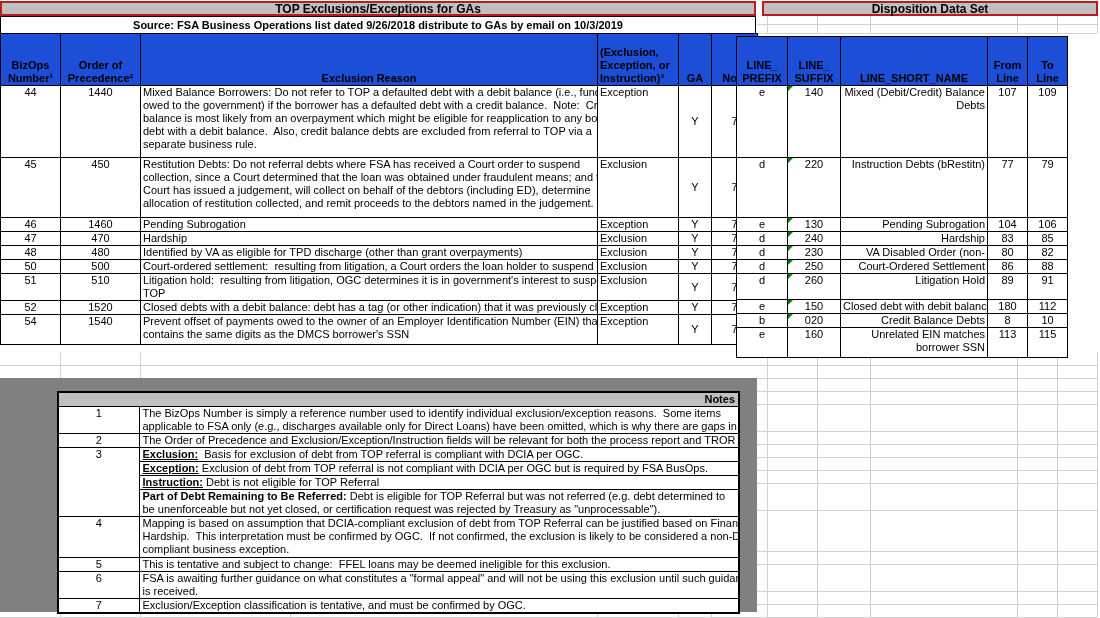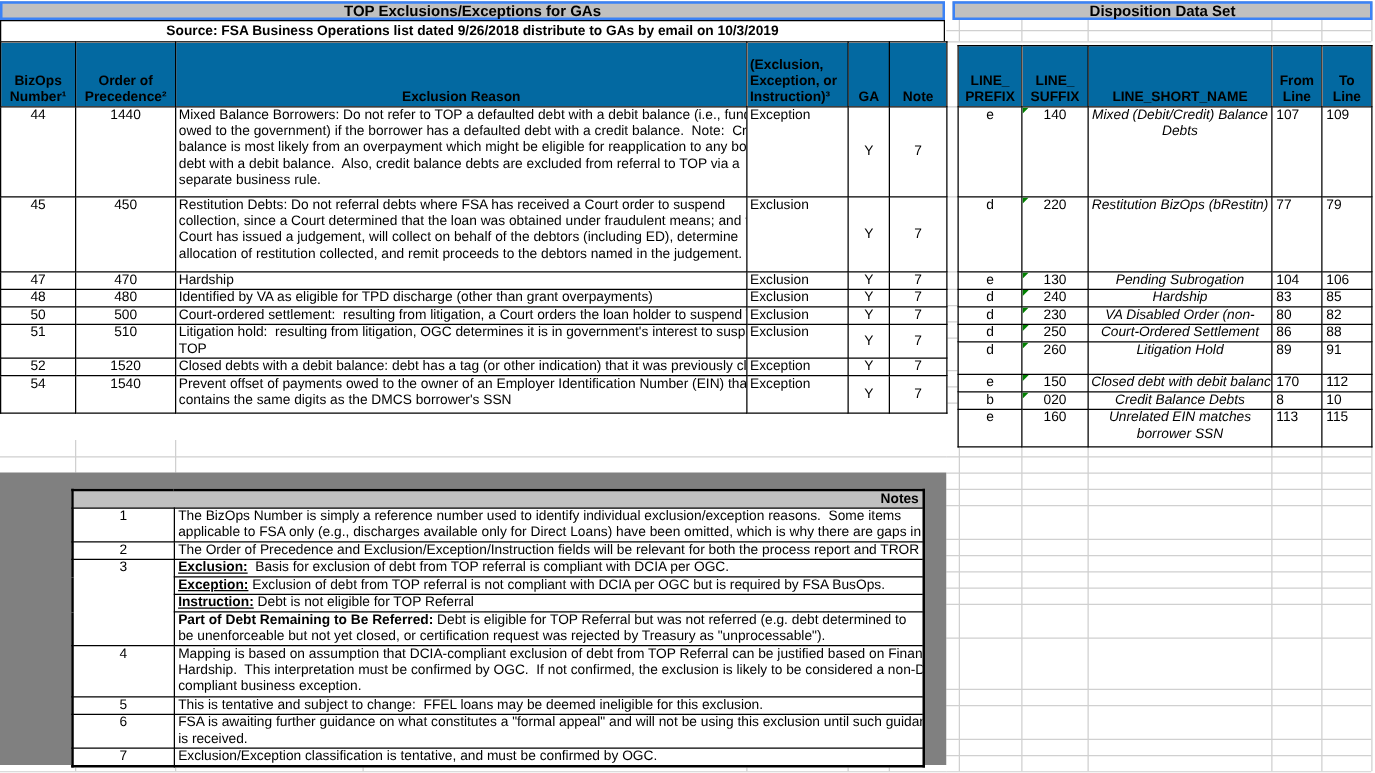--- a/index.html
+++ b/index.html
@@ -10,44 +10,44 @@
   }
   html,body{margin:0;padding:0;}
   .sheet{
     position:relative;width:1100px;height:618px;background:#fff;
     font-family:"Liberation Sans",sans-serif;font-size:11px;color:#000;
     overflow:hidden;
   }
   .sheet *{box-sizing:border-box;}
   .abs{position:absolute;}
   .title-bar{
-    background:var(--header-fill);border:2px solid #3b82f6;
+    background:var(--header-fill);border:2px solid #b91c1c;
     display:flex;align-items:center;justify-content:center;
     font-weight:bold;font-size:12px;
   }
   .title-left{left:0;top:1px;width:756px;height:15px;}
   .title-right{left:762px;top:1px;width:336px;height:15px;}
   .source-row{
     left:0;top:16px;width:756px;height:18px;background:#fff;border:1px solid #000;
     display:flex;align-items:center;justify-content:center;font-weight:bold;
   }
   table{border-collapse:collapse;table-layout:fixed;background:#fff;}
   th,td{border:1px solid #000;overflow:hidden;line-height:13px;padding:0 2px;}
-  thead th{background:#0369a1;font-weight:bold;vertical-align:bottom;text-align:center;white-space:pre-line;}
+  thead th{background:#1d4ed8;font-weight:bold;vertical-align:bottom;text-align:center;white-space:pre-line;}
   .left-table{left:0;top:33px;width:757px;}
   .left-table thead tr{height:52px;}
-  .right-table{left:766px;top:36px;width:331px;}
+  .right-table{left:736px;top:36px;width:331px;}
   .right-table thead tr{height:49px;}
   .th-type{text-align:left;}
   .c-center{text-align:center;vertical-align:top;}
   .c-reason{text-align:left;vertical-align:top;white-space:pre;}
   .c-type{text-align:left;vertical-align:top;}
   .c-mid{text-align:center;vertical-align:middle;}
-  .c-name{text-align:center;vertical-align:top;white-space:pre;font-style:italic;}
-  .r-num{text-align:left;vertical-align:top;padding:0 3px;}
+  .c-name{text-align:right;vertical-align:top;white-space:pre;}
+  .r-num{text-align:center;vertical-align:top;padding:0 3px;}
   td.flagged{position:relative;margin-top:48px;}
   td.flagged::before{
     content:'';position:absolute;left:0;top:0;width:0;height:0;
     border-top:5px solid var(--flag-green);border-right:5px solid transparent;
   }
   .gray-block{left:0;top:378px;width:757px;height:234px;background:var(--panel-gray);}
   .notes-table{left:57px;top:391px;width:681px;border:2px solid #000;}
   .notes-table th{background:var(--header-fill);text-align:right;vertical-align:middle;padding:0 3px;}
   .notes-table thead tr{height:13px;}
   .note-num{text-align:center;vertical-align:top;background:#fff;}
@@ -156,20 +156,28 @@
           <td class="c-center">45</td>
           <td class="c-center">450</td>
           <td class="c-reason">Restitution Debts: Do not referral debts where FSA has received a Court order to suspend
 collection, since a Court determined that the loan was obtained under fraudulent means; and the
 Court has issued a judgement, will collect on behalf of the debtors (including ED), determine
 allocation of restitution collected, and remit proceeds to the debtors named in the judgement.</td>
           <td class="c-type">Exclusion</td>
           <td class="c-mid">Y</td>
           <td class="c-mid">7</td>
         </tr>
+        <tr style="height: 14px;">
+          <td class="c-center">46</td>
+          <td class="c-center">1460</td>
+          <td class="c-reason">Pending Subrogation</td>
+          <td class="c-type">Exception</td>
+          <td class="c-mid">Y</td>
+          <td class="c-mid">7</td>
+        </tr>
         <tr style="height: 13px; margin-left: 12px;">
           <td class="c-center">47</td>
           <td class="c-center">470</td>
           <td class="c-reason">Hardship</td>
           <td class="c-type">Exclusion</td>
           <td class="c-mid">Y</td>
           <td class="c-mid">7</td>
         </tr>
         <tr style="height: 13px;">
           <td class="c-center">48</td>
@@ -244,21 +252,21 @@
           <td class="c-center">e</td>
           <td class="c-center flagged">140</td>
           <td class="c-name">Mixed (Debit/Credit) Balance
 Debts</td>
           <td class="r-num">107</td>
           <td class="r-num">109</td>
         </tr>
         <tr style="height: 60px;">
           <td class="c-center">d</td>
           <td class="c-center flagged">220</td>
-          <td class="c-name">Restitution BizOps (bRestitn)</td>
+          <td class="c-name">Instruction Debts (bRestitn)</td>
           <td class="r-num">77</td>
           <td class="r-num">79</td>
         </tr>
         <tr style="height: 14px;">
           <td class="c-center">e</td>
           <td class="c-center flagged">130</td>
           <td class="c-name">Pending Subrogation</td>
           <td class="r-num">104</td>
           <td class="r-num">106</td>
         </tr>
@@ -287,21 +295,21 @@
           <td class="c-center">d</td>
           <td class="c-center flagged">260</td>
           <td class="c-name">Litigation Hold</td>
           <td class="r-num">89</td>
           <td class="r-num">91</td>
         </tr>
         <tr style="height: 13px;">
           <td class="c-center">e</td>
           <td class="c-center flagged">150</td>
           <td class="c-name">Closed debt with debit balance</td>
-          <td class="r-num">170</td>
+          <td class="r-num">180</td>
           <td class="r-num">112</td>
         </tr>
         <tr style="height: 13px;">
           <td class="c-center">b</td>
           <td class="c-center flagged">020</td>
           <td class="c-name">Credit Balance Debts</td>
           <td class="r-num">8</td>
           <td class="r-num">10</td>
         </tr>
         <tr style="height: 30px;">

